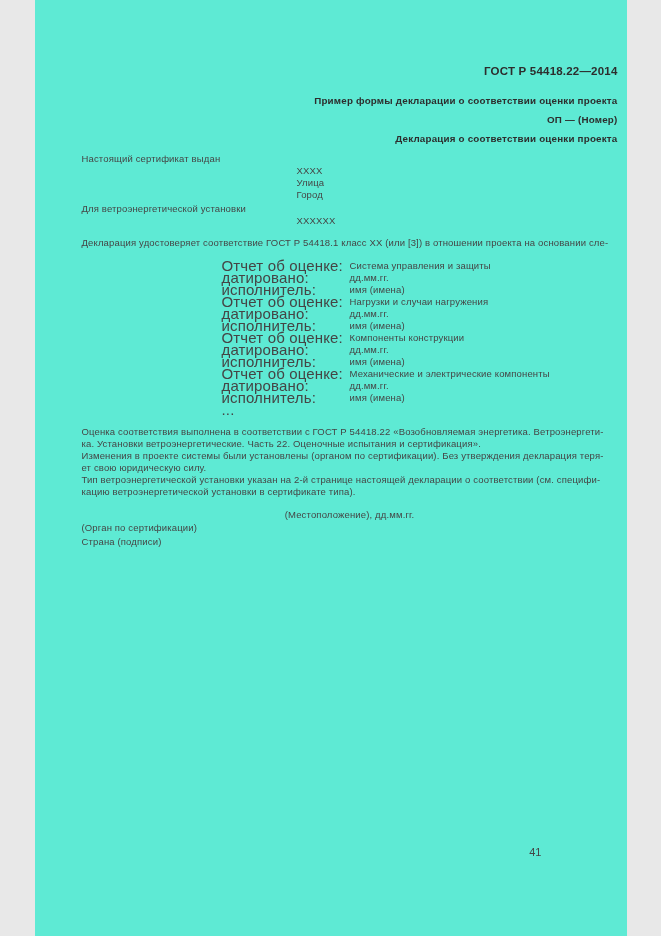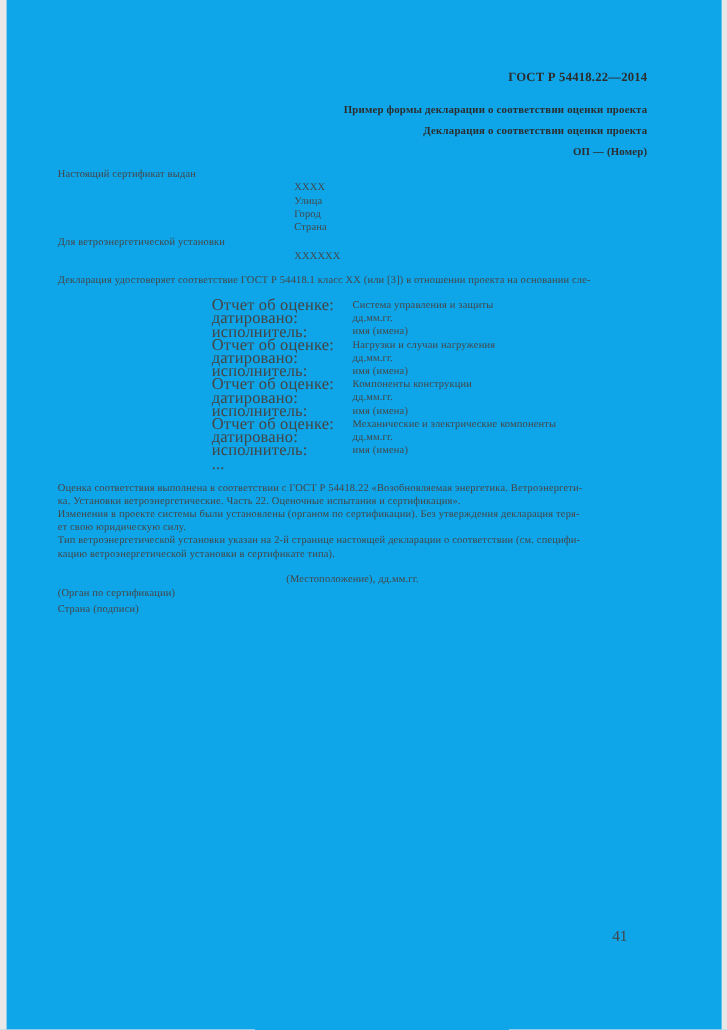--- a/index.html
+++ b/index.html
@@ -1,21 +1,21 @@
 <!DOCTYPE html>
 <html><head>
 <meta charset="utf-8">
 <style>
   html, body { margin: 0; padding: 0; background: #e8e8e8; }
   .page {
     position: relative;
-    width: 650px;
+    width: 592px;
     height: 936px;
-    background: #0ea5e9;
-    font-family: Liberation Serif, serif;
+    background: #5eead4;
+    font-family: Liberation Sans, sans-serif;
     color: #454545;
     overflow: hidden;
     margin: 0 auto;
   }
   .content {
     position: absolute;
     left: 47px;
     top: 0;
     width: 536px;
   }
@@ -68,44 +68,43 @@
     letter-spacing: 0.15px;
     white-space: nowrap;
   }
   .location-line { margin-top: 11px; text-align: center; }
   .cert-body-line { margin-top: 1px; text-align: left; }
   .signature-line { margin-top: 2px; }
   .page-number {
     position: absolute;
     top: 846px;
     right: 85px;
-    font-size: 14px;
+    font-size: 11px;
     line-height: 12px;
     color: #454545;
   }
 </style>
 </head>
 <body>
 
 <div class="page">
   <div class="content">
 
     <div class="doc-number">ГОСТ Р 54418.22—2014</div>
 
     <div class="title t1">Пример формы декларации о соответствии оценки проекта</div>
+    <div class="title t2">ОП — (Номер)</div>
     <div class="title t3">Декларация о соответствии оценки проекта</div>
-    <div class="title t2">ОП — (Номер)</div>
 
     <div class="line issued-label">Настоящий сертификат выдан</div>
 
     <div class="indent">
       <div class="line">XXXX</div>
       <div class="line">Улица</div>
       <div class="line">Город</div>
-      <div class="line">Страна</div>
     </div>
 
     <div class="line turbine-label">Для ветроэнергетической установки</div>
     <div class="indent">
       <div class="line">XXXXXX</div>
     </div>
 
     <div class="intro-para">
       <div class="line">Декларация удостоверяет соответствие ГОСТ Р 54418.1 класс XX (или [3]) в отношении проекта на основании сле-</div>
     </div>

